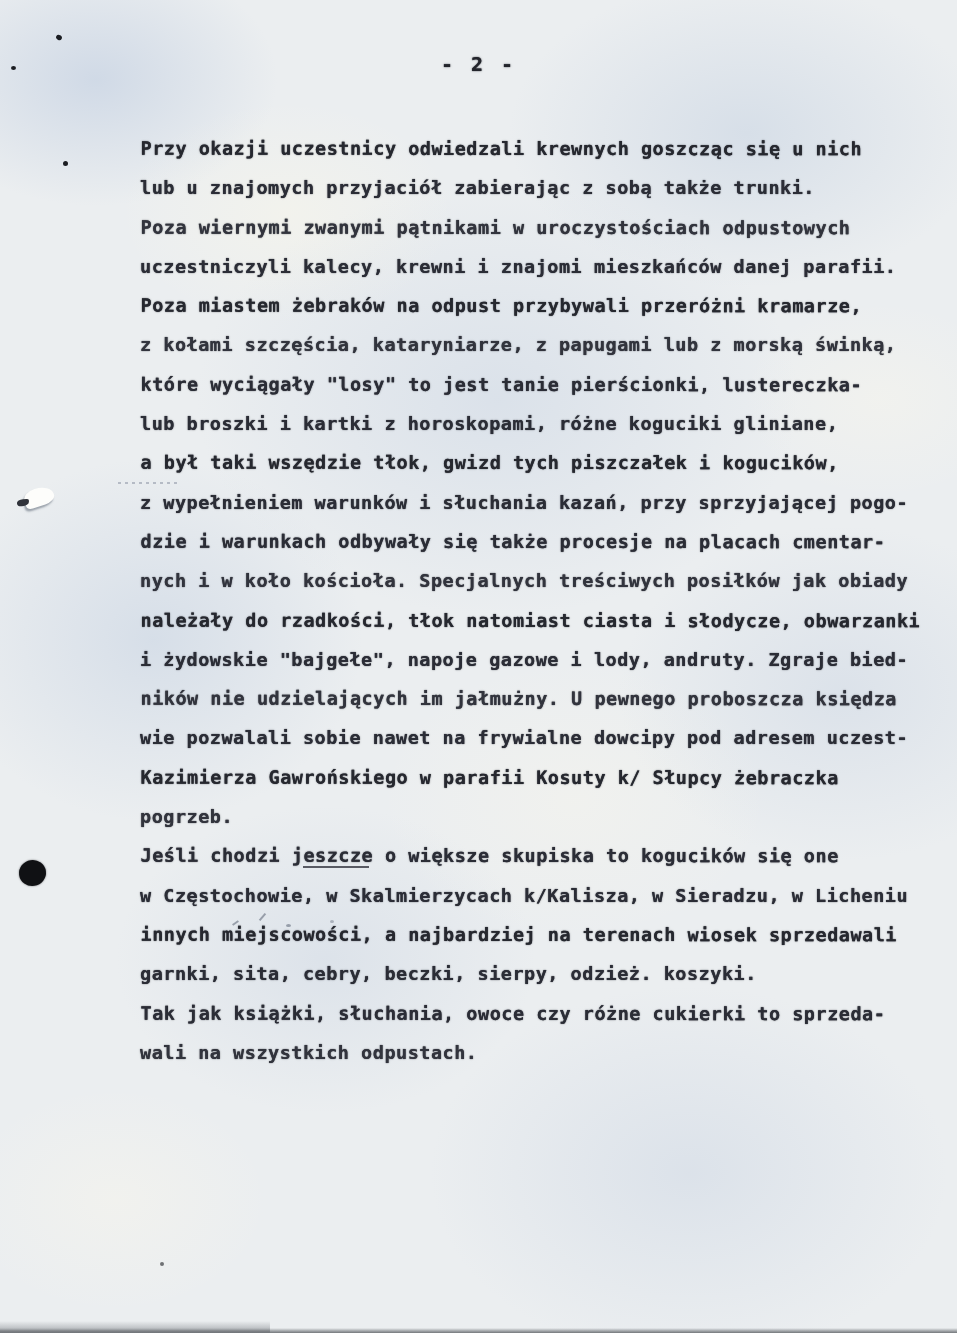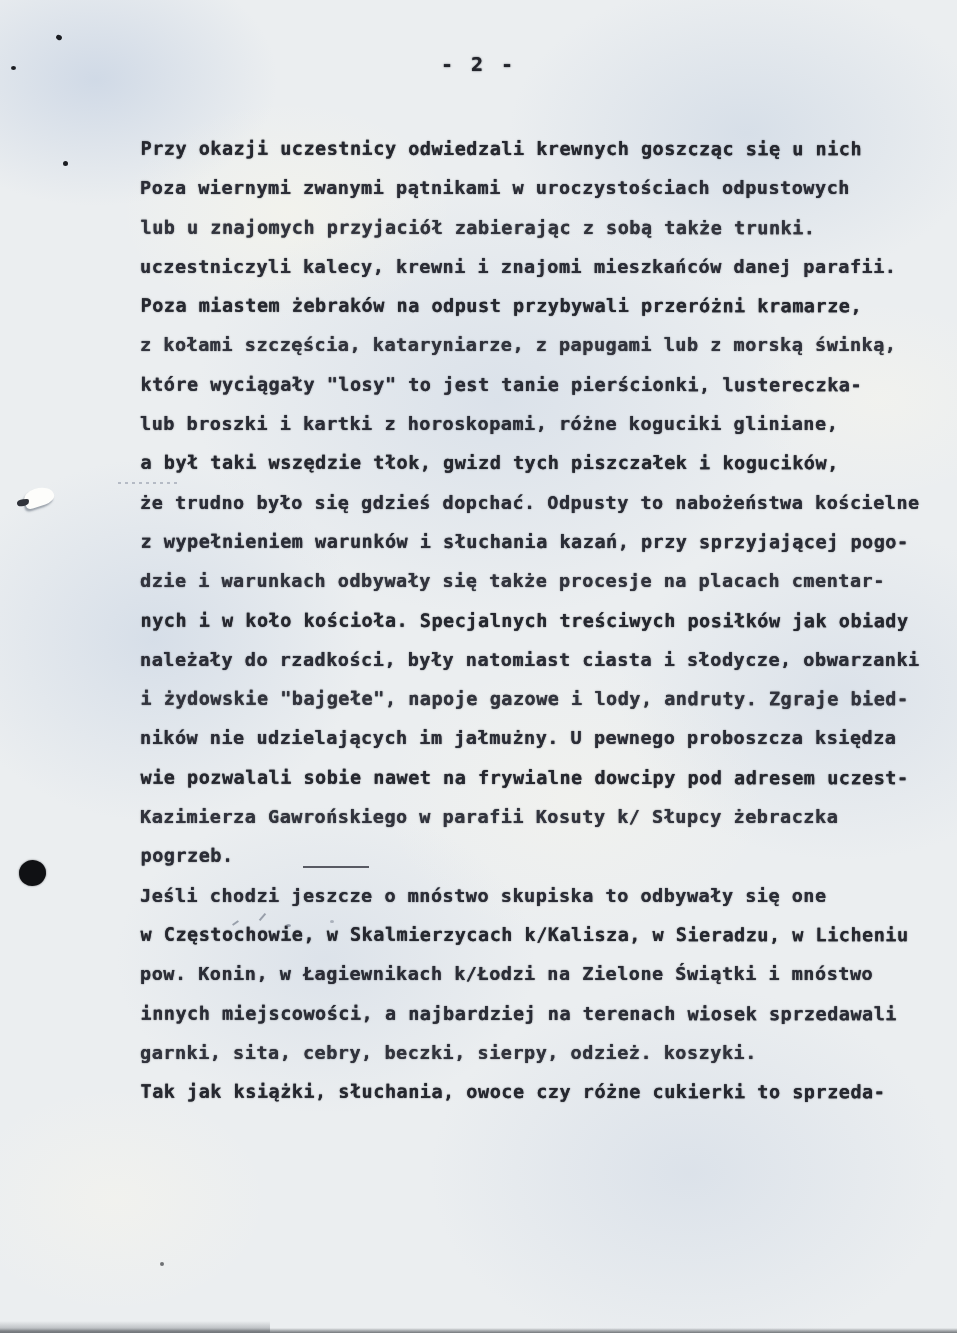--- a/index.html
+++ b/index.html
@@ -91,44 +91,43 @@
 </style>
 </head>
 <body>
 
 <div class="page">
 
   <div class="page-number">- 2 -</div>
 
   <div class="text-block">
     <div class="line">Przy okazji uczestnicy odwiedzali krewnych goszcząc się u nich</div>
+    <div class="line">lub u znajomych przyjaciół zabierając z sobą także trunki.</div>
     <div class="line">Poza wiernymi zwanymi pątnikami w uroczystościach odpustowych</div>
-    <div class="line">lub u znajomych przyjaciół zabierając z sobą także trunki.</div>
     <div class="line">uczestniczyli kalecy, krewni i znajomi mieszkańców danej parafii.</div>
     <div class="line">Poza miastem żebraków na odpust przybywali przeróżni kramarze,</div>
     <div class="line">z kołami szczęścia, kataryniarze, z papugami lub z morską świnką,</div>
     <div class="line">które wyciągały "losy" to jest tanie pierścionki, lustereczka-</div>
     <div class="line">lub broszki i kartki z horoskopami, różne koguciki gliniane,</div>
     <div class="line">a był taki wszędzie tłok, gwizd tych piszczałek i kogucików,</div>
-    <div class="line">że trudno było się gdzieś dopchać. Odpusty to nabożeństwa kościelne</div>
     <div class="line">z wypełnieniem warunków i słuchania kazań, przy sprzyjającej pogo-</div>
     <div class="line">dzie i warunkach odbywały się także procesje na placach cmentar-</div>
     <div class="line">nych i w koło kościoła. Specjalnych treściwych posiłków jak obiady</div>
-    <div class="line">należały do rzadkości, były natomiast ciasta i słodycze, obwarzanki</div>
+    <div class="line">należały do rzadkości, tłok natomiast ciasta i słodycze, obwarzanki</div>
     <div class="line">i żydowskie "bajgełe", napoje gazowe i lody, andruty. Zgraje bied-</div>
     <div class="line">ników nie udzielających im jałmużny. U pewnego proboszcza księdza</div>
     <div class="line">wie pozwalali sobie nawet na frywialne dowcipy pod adresem uczest-</div>
     <div class="line">Kazimierza Gawrońskiego w parafii Kosuty k/ Słupcy żebraczka</div>
     <div class="line">pogrzeb.</div>
-    <div class="line">Jeśli chodzi jeszcze o mnóstwo skupiska to odbywały się one</div>
+    <div class="line">Jeśli chodzi jeszcze o większe skupiska to kogucików się one</div>
     <div class="line">w Częstochowie, w Skalmierzycach k/Kalisza, w Sieradzu, w Licheniu</div>
-    <div class="line">pow. Konin, w Łagiewnikach k/Łodzi na Zielone Świątki i mnóstwo</div>
     <div class="line">innych miejscowości, a najbardziej na terenach wiosek sprzedawali</div>
     <div class="line">garnki, sita, cebry, beczki, sierpy, odzież. koszyki.</div>
     <div class="line">Tak jak książki, słuchania, owoce czy różne cukierki to sprzeda-</div>
+    <div class="line">wali na wszystkich odpustach.</div>
   </div>
 
   <div class="underline-mark"></div>
 
   <div class="paper-tear"></div>
   <div class="hole-punch"></div>
 
   <span class="speck s1"></span>
   <span class="speck s2"></span>
   <span class="speck s3"></span>

